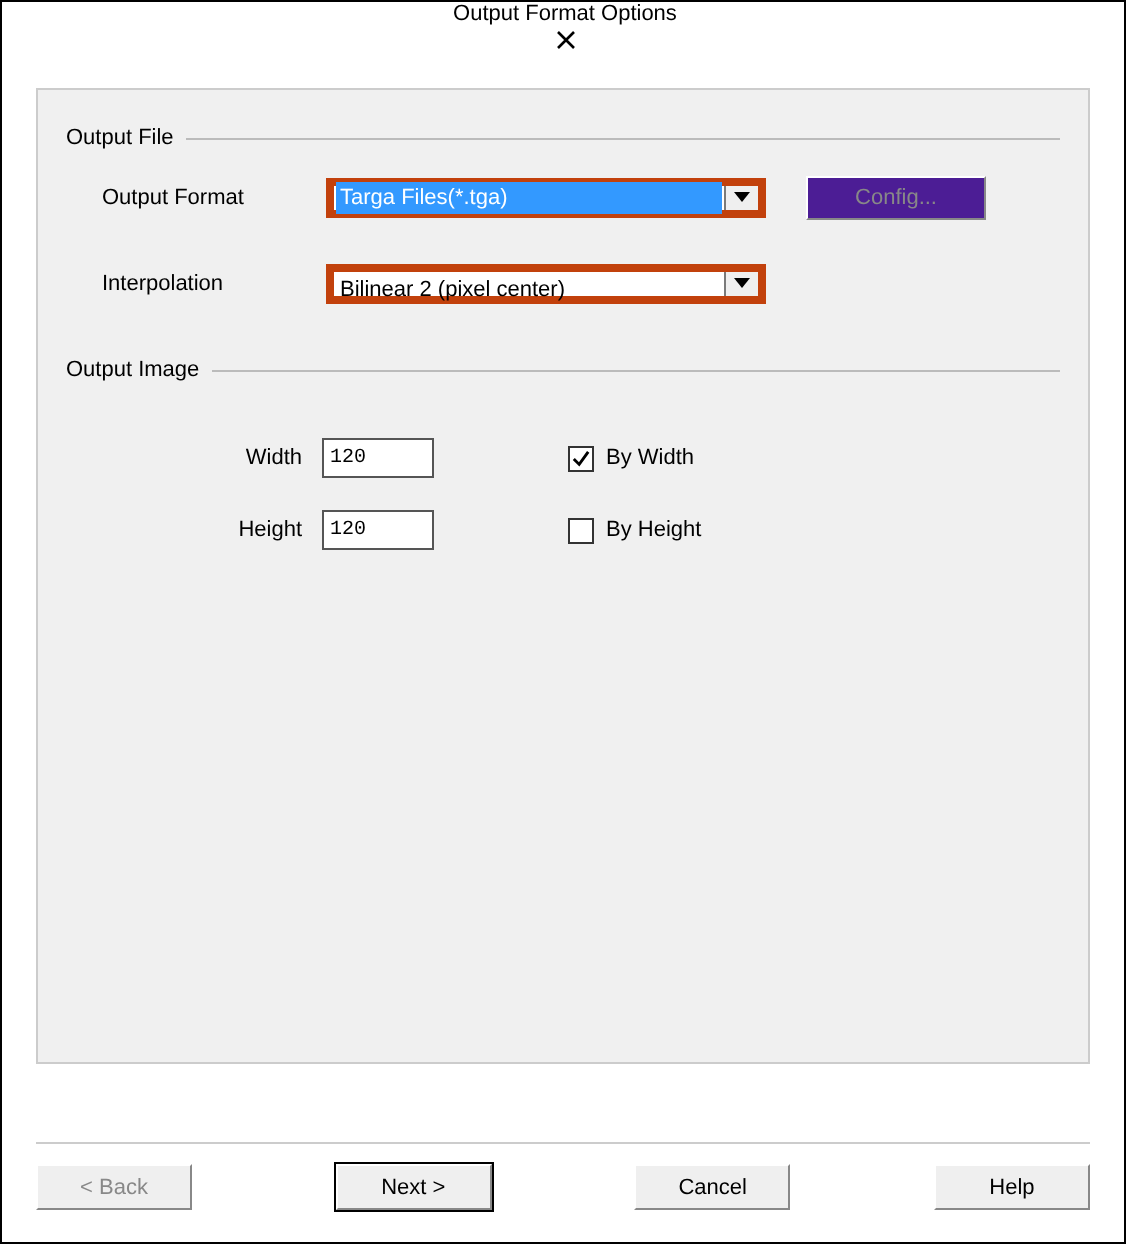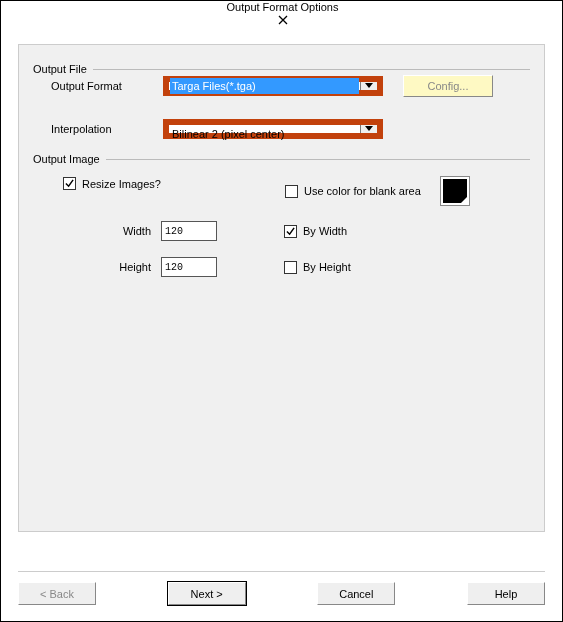--- a/index.html
+++ b/index.html
@@ -37,28 +37,28 @@
     border: 1px solid #ccc;
     background: #f0f0f0;
     padding: 12px 14px 14px 14px;
   }
   .section-header {
     display: flex; align-items: center;
     margin-top: 6px;
   }
   .section-header .label { white-space: nowrap; padding-right: 6px; font-size: 11px; }
   .section-header .line { flex: 1; height: 1px; background: #bbb; }
-  .row { display: flex; align-items: center; margin-top: 0; }
+  .row { display: flex; align-items: center; margin-top: 13px; }
   .row-label { width: 130px; padding-left: 18px; font-size: 11px; }
   .select-wrap {
     position: relative;
     width: 220px;
     height: 20px;
     background: #fff;
-    border: 6px solid #c2410c;
+    border: 4px solid #c2410c;
     display: flex; align-items: center;
   }
   .select-value {
     flex: 1;
     height: 100%;
     line-height: 16px;
     padding: 1px 3px;
     font-size: 11px;
   }
   .select-value.hl {
@@ -71,21 +71,21 @@
   .select-arrow-btn {
     width: 17px; height: 100%;
     background: #efefef;
     border-left: 1px solid #7a7a7a;
     display: flex; align-items: center; justify-content: center;
   }
   .select-arrow-btn svg { width: 8px; height: 6px; }
   .cfg-btn {
     margin-left: 20px;
     width: 90px; height: 22px;
-    background: #fef9c3;
+    background: #4c1d95;
     border-top: 1px solid #fff;
     border-left: 1px solid #fff;
     border-right: 1px solid #888;
     border-bottom: 1px solid #888;
     color: #888;
     font-size: 11px;
     display: flex; align-items: center; justify-content: center;
   }
   .chk {
     width: 13px; height: 13px;
@@ -174,41 +174,26 @@
     <div class="select-wrap">
       <div class="select-value">Bilinear 2 (pixel center)</div>
       <div class="select-arrow-btn">
         <svg viewBox="0 0 8 6">
             <path d="M0 0 L8 0 L4 5 Z" fill="#000"></path>
           </svg>
       </div>
     </div>
   </div>
 
-  <div class="section-header" style="margin-top:14px;">
+  <div class="section-header" style="margin-top:27px;">
     <span class="label">Output Image</span>
     <div class="line"></div>
   </div>
 
   <div class="output-image-body">
-    <div class="oi-row1">
-      <div class="oi-left">
-        <span class="chk">
-          <svg viewBox="0 0 10 10">
-              <path d="M1 5 L4 8 L9 1" stroke="#000" stroke-width="1.6" fill="none"></path>
-            </svg>
-        </span>
-        <span>Resize Images?</span>
-      </div>
-      <div class="oi-right" style="margin-left:42px;">
-        <span class="chk"></span>
-        <span>Use color for blank area</span>
-        <div class="color-swatch"></div>
-      </div>
-    </div>
 
     <div class="dim-row">
       <div class="dim-label">Width</div>
       <input class="num-input" value="120" style="">
       <div class="by-col">
         <span class="chk">
           <svg viewBox="0 0 10 10">
               <path d="M1 5 L4 8 L9 1" stroke="#000" stroke-width="1.6" fill="none"></path>
             </svg>
         </span>

